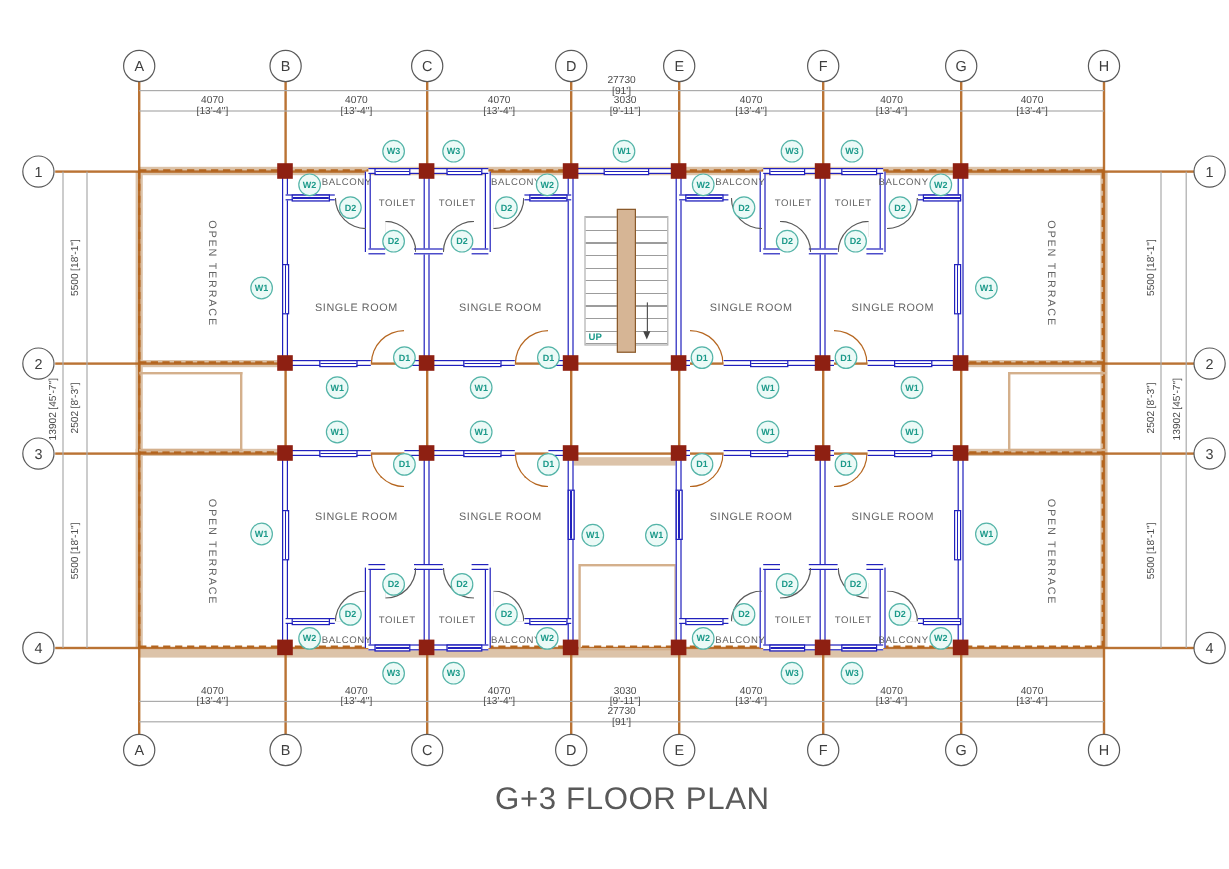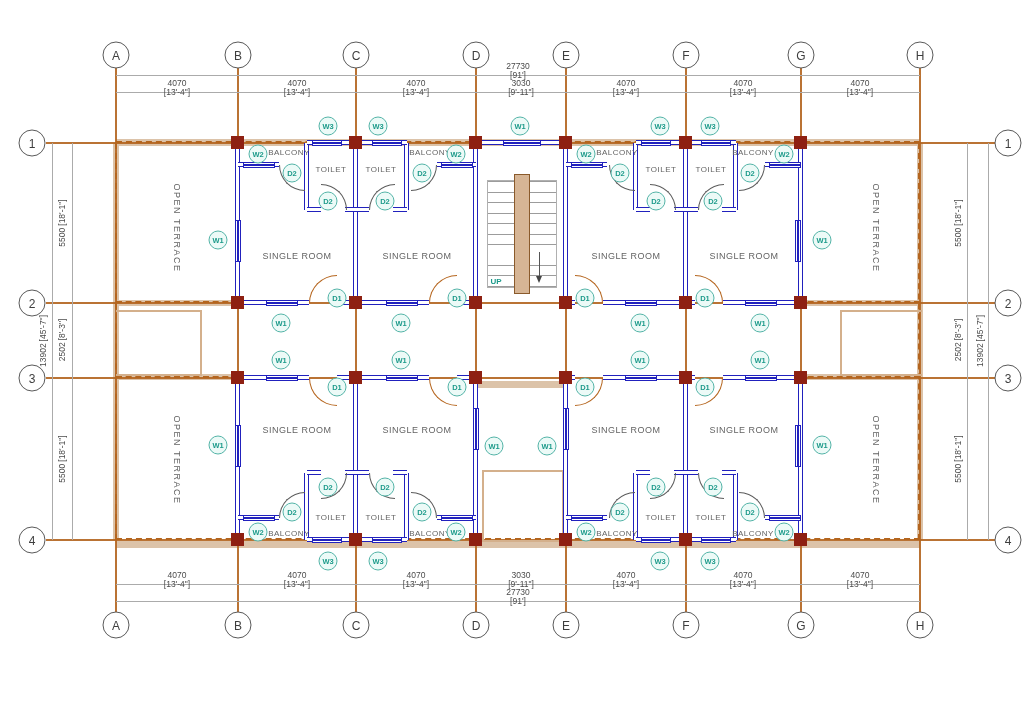--- a/index.html
+++ b/index.html
@@ -423,13 +423,14 @@
   <div class="bub" style="left:32px;top:143px">1</div>
   <div class="bub" style="left:32px;top:303px">2</div>
   <div class="bub" style="left:32px;top:378px">3</div>
   <div class="bub" style="left:32px;top:540px">4</div>
 
   <div class="bub" style="left:1008px;top:143px">1</div>
   <div class="bub" style="left:1008px;top:303px">2</div>
   <div class="bub" style="left:1008px;top:378px">3</div>
   <div class="bub" style="left:1008px;top:540px">4</div>
 
+  <div class="title" style="left:527px;top:650px">G+3 FLOOR PLAN</div>
 </div>
 
 </body></html>

